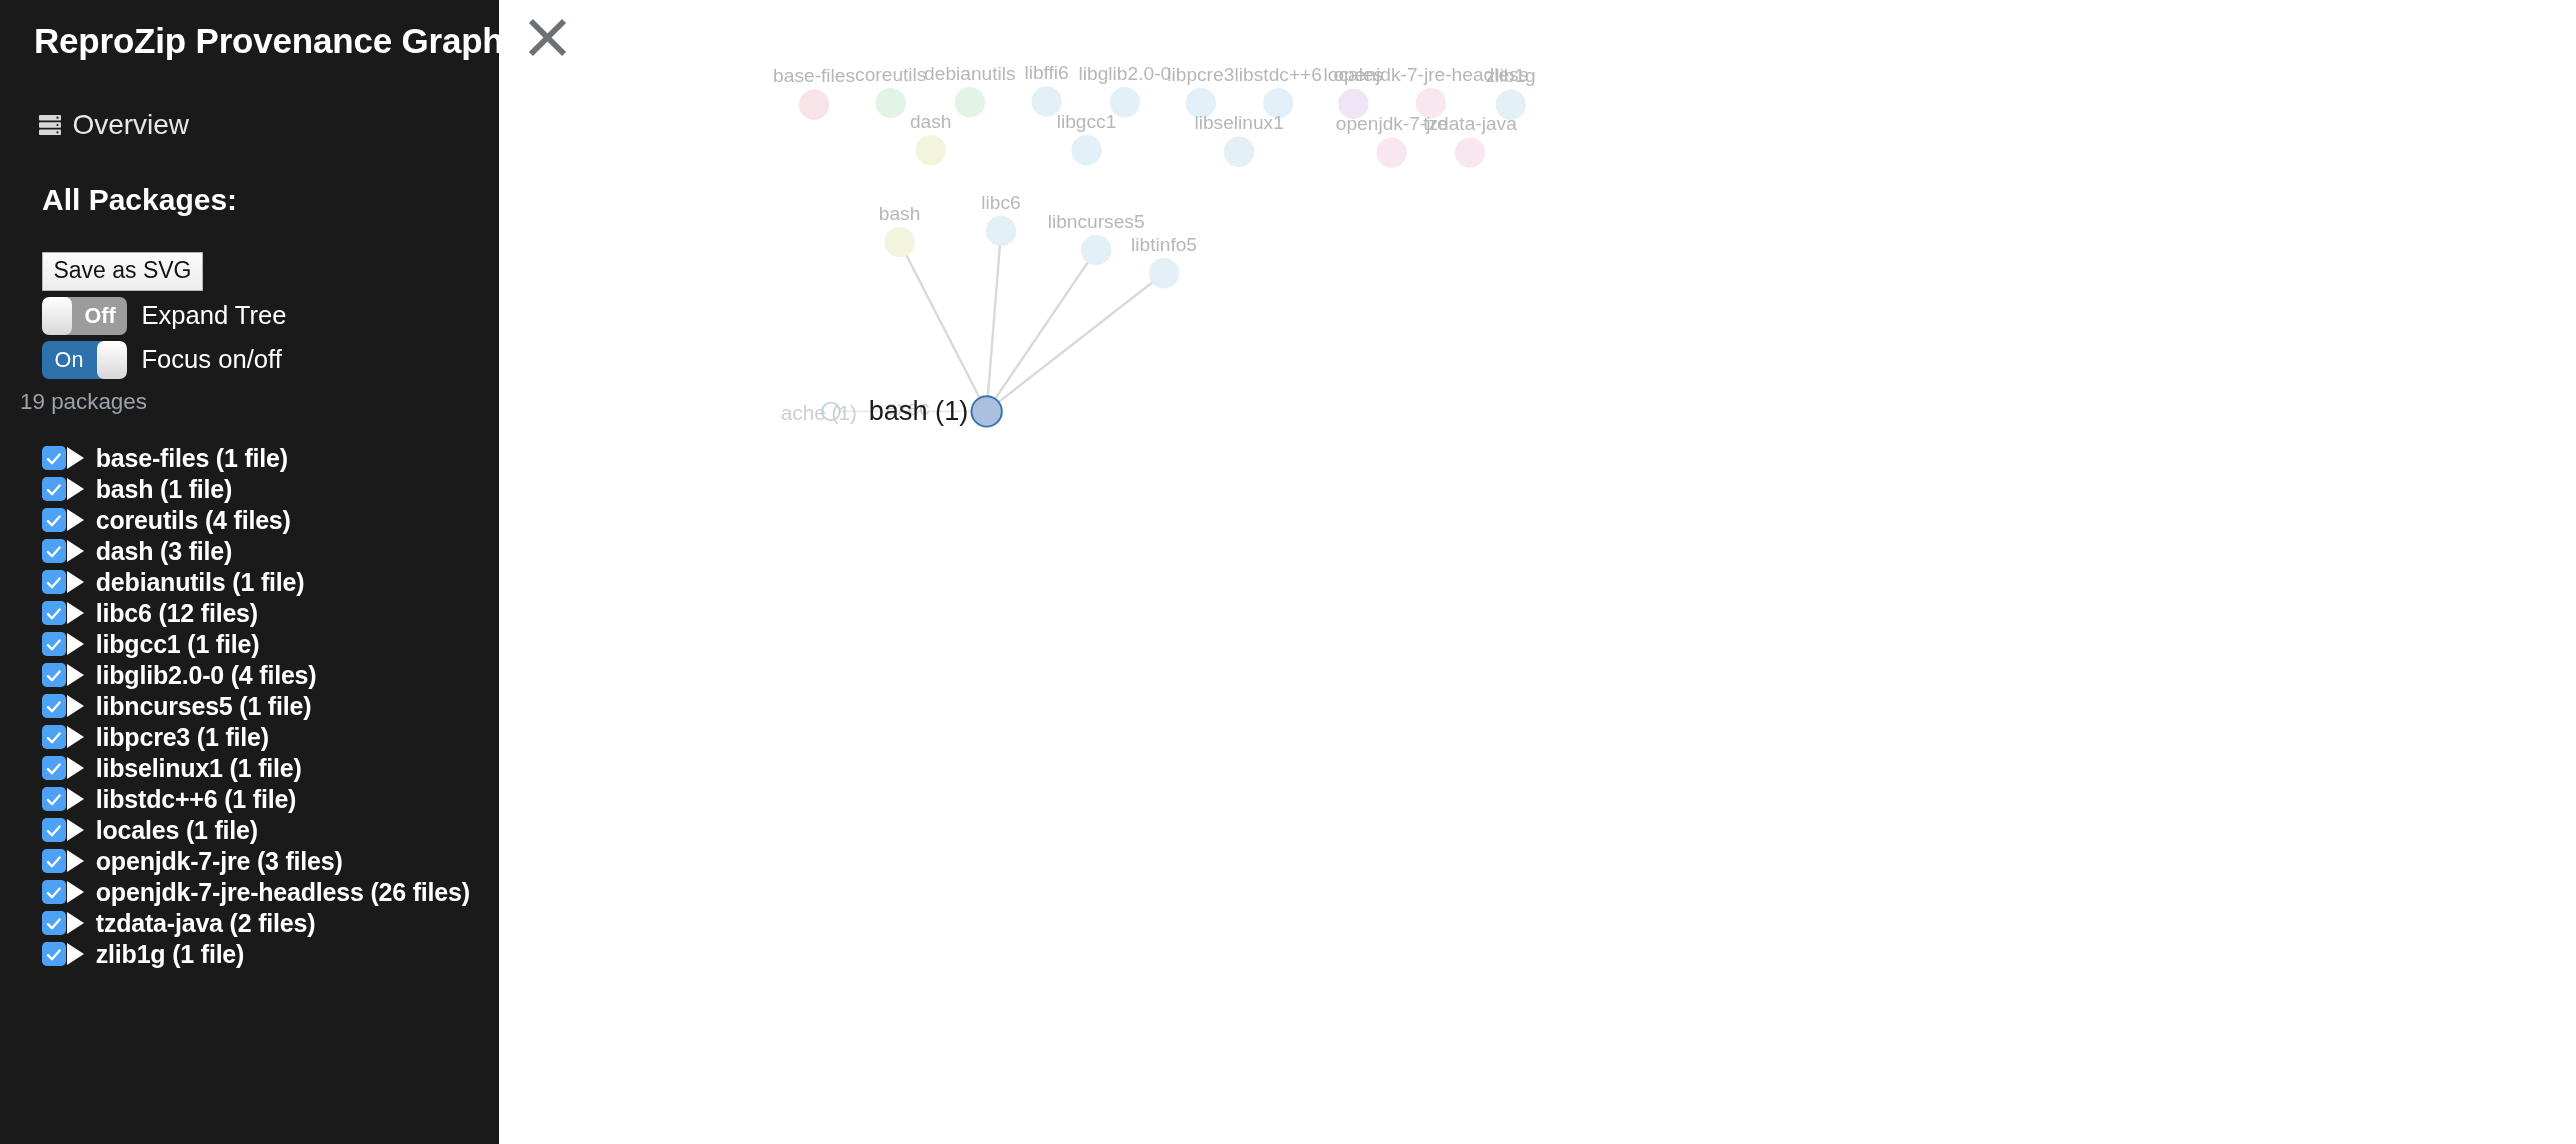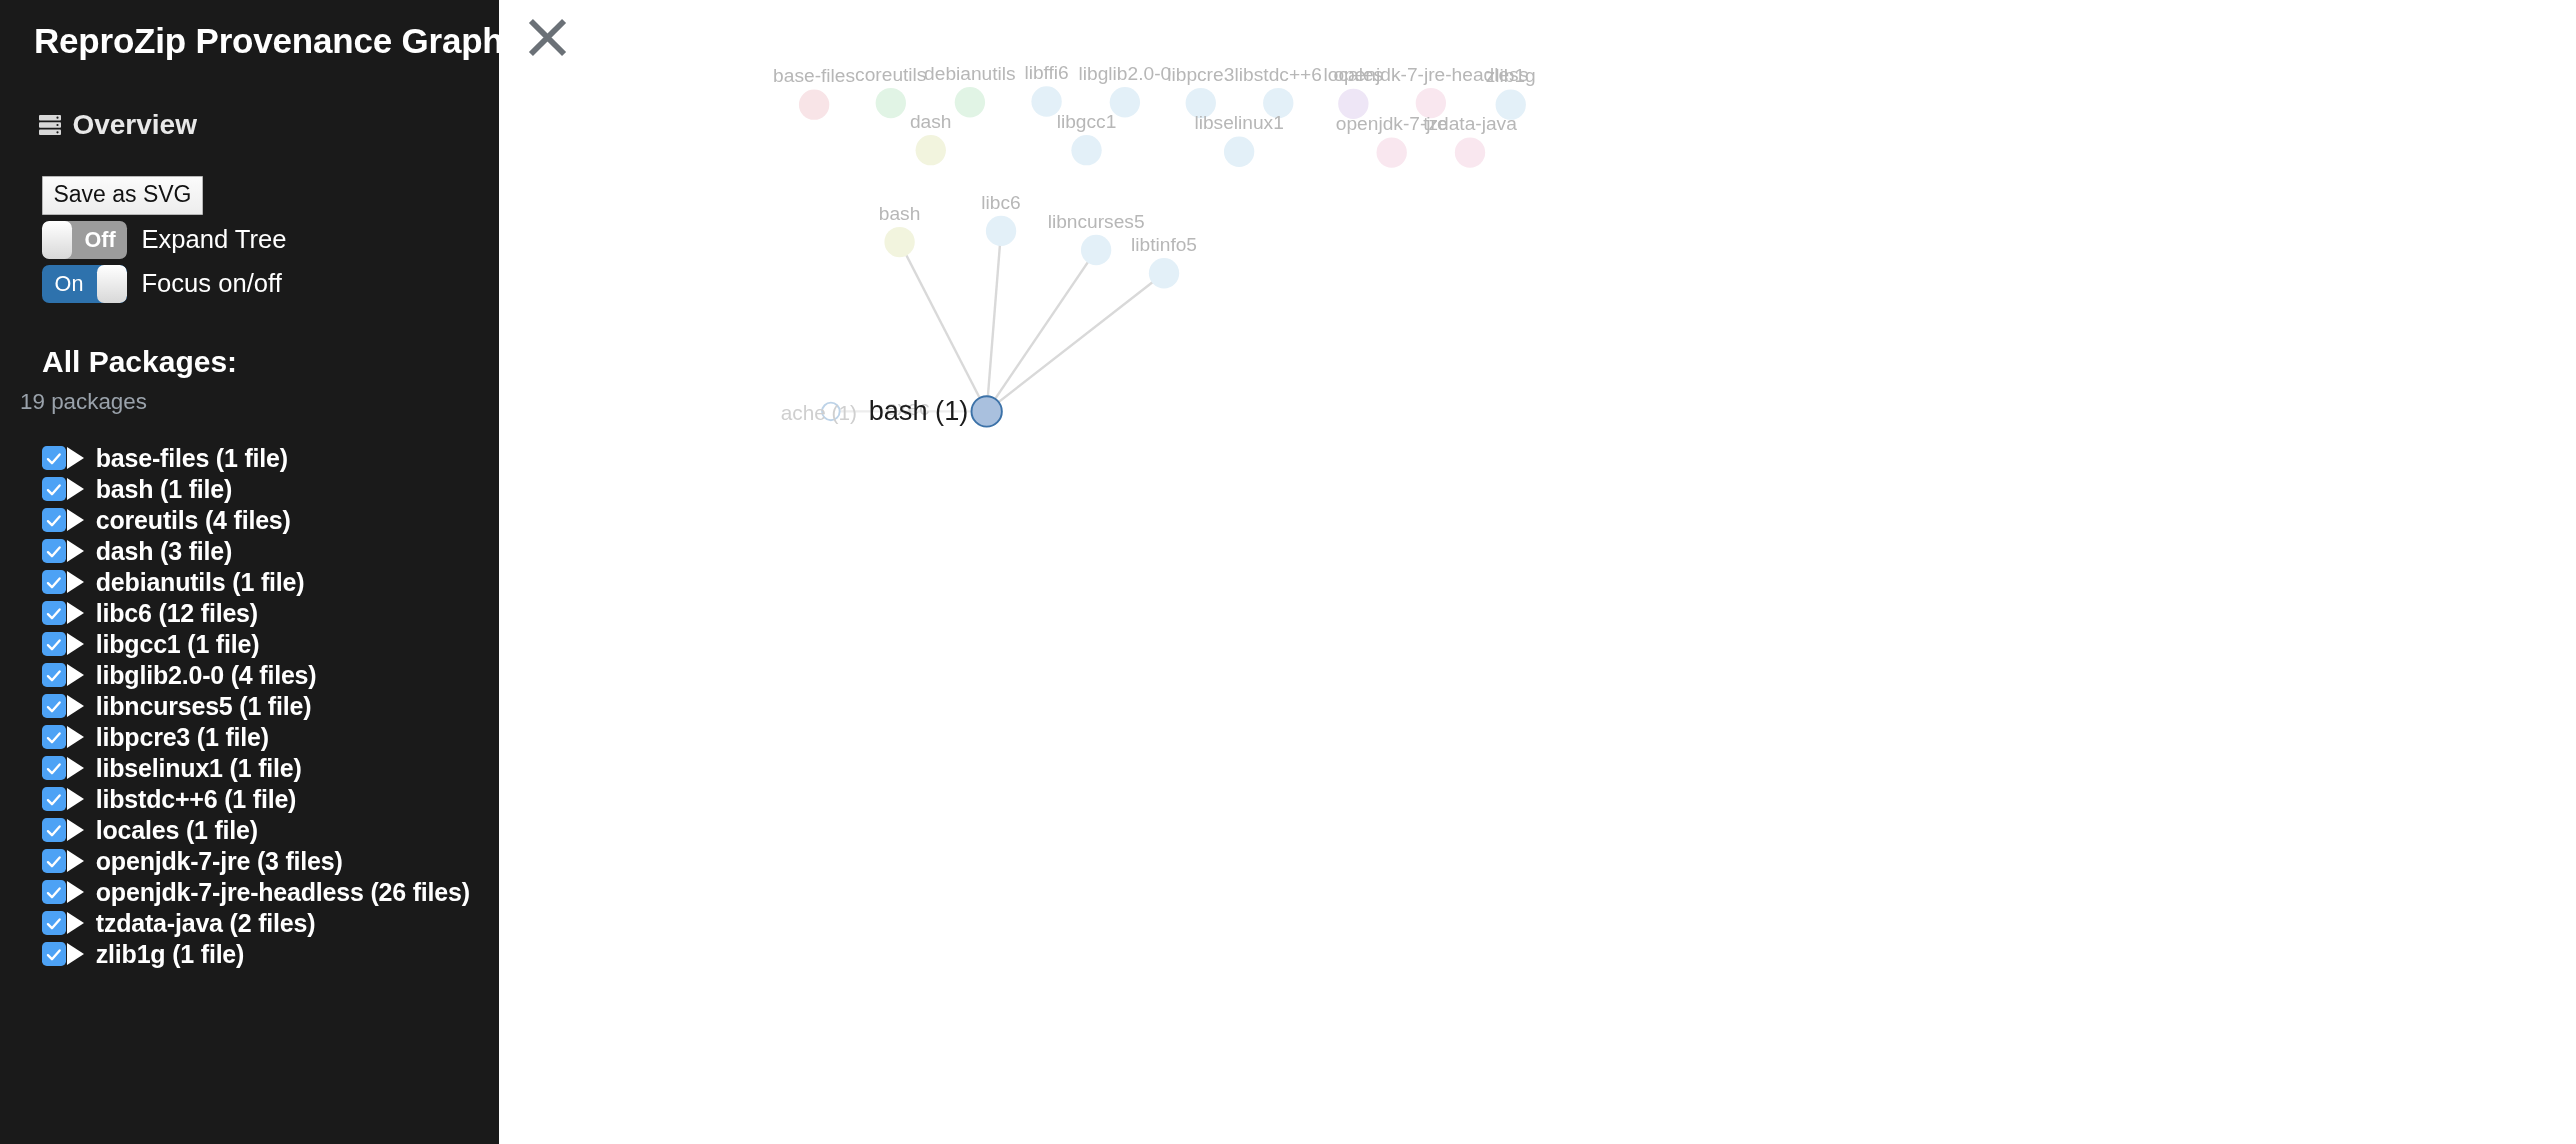--- a/index.html
+++ b/index.html
@@ -28,21 +28,21 @@
     padding: 21px 0 0 34px;
     white-space: nowrap;
   }
   .nav-row {
     display: flex; align-items: center;
     gap: 10.4px;
     padding: 0 0 0 38px;
     margin-top: 48px;
   }
   .overview-icon { width: 24px; height: 24px; display:block; }
-  .nav-label { font-size: 28px; color: #e8e8e8; font-weight: 700; }
+  .nav-label { font-size: 28px; color: #e8e8e8; font-weight: 400; }
 
   #controls { margin-top: 35px; padding-left: 42px; }
 
   .save-btn {
     display: inline-block;
     background: linear-gradient(180deg,#fbfbfb 0%, #ededed 100%);
     border: 0.8px solid #b6b6b6;
     color: #121212;
     font-size: 23px;
     line-height: 1;
@@ -175,41 +175,41 @@
           <rect x="1" y="9.3" width="22" height="5.4" rx="1" fill="#d8d8d8"></rect>
           <rect x="1" y="16.6" width="22" height="5.4" rx="1" fill="#d8d8d8"></rect>
           <circle cx="19.5" cy="4.7" r="1.1" fill="#1a1a1a"></circle>
           <circle cx="19.5" cy="12" r="1.1" fill="#1a1a1a"></circle>
           <circle cx="19.5" cy="19.3" r="1.1" fill="#1a1a1a"></circle>
         </svg>
       </span>
       <span class="nav-label">Overview</span>
     </div>
 
+    <div id="pkg-header">All Packages:</div>
+
     <div id="controls">
       <button class="save-btn">Save as SVG</button>
 
       <div class="toggle-row">
         <div class="toggle off">
           <span class="knob"></span>
           <span class="t-text">Off</span>
         </div>
         <span class="toggle-label">Expand Tree</span>
       </div>
 
       <div class="toggle-row">
         <div class="toggle on">
           <span class="knob"></span>
           <span class="t-text">On</span>
         </div>
         <span class="toggle-label">Focus on/off</span>
       </div>
     </div>
-
-    <div id="pkg-header">All Packages:</div>
     <div id="pkg-count">19 packages</div>
 
     <div id="pkg-list">
         <div class="pkg-item">
           <span class="pkg-check">
             <svg viewBox="0 0 24 24">
               <path d="M4 12.5 L9.5 18 L20 6" fill="none" stroke="#ffffff" stroke-width="3.2" stroke-linecap="round" stroke-linejoin="round"></path>
             </svg>
           </span>
           <span class="pkg-tri"></span>

